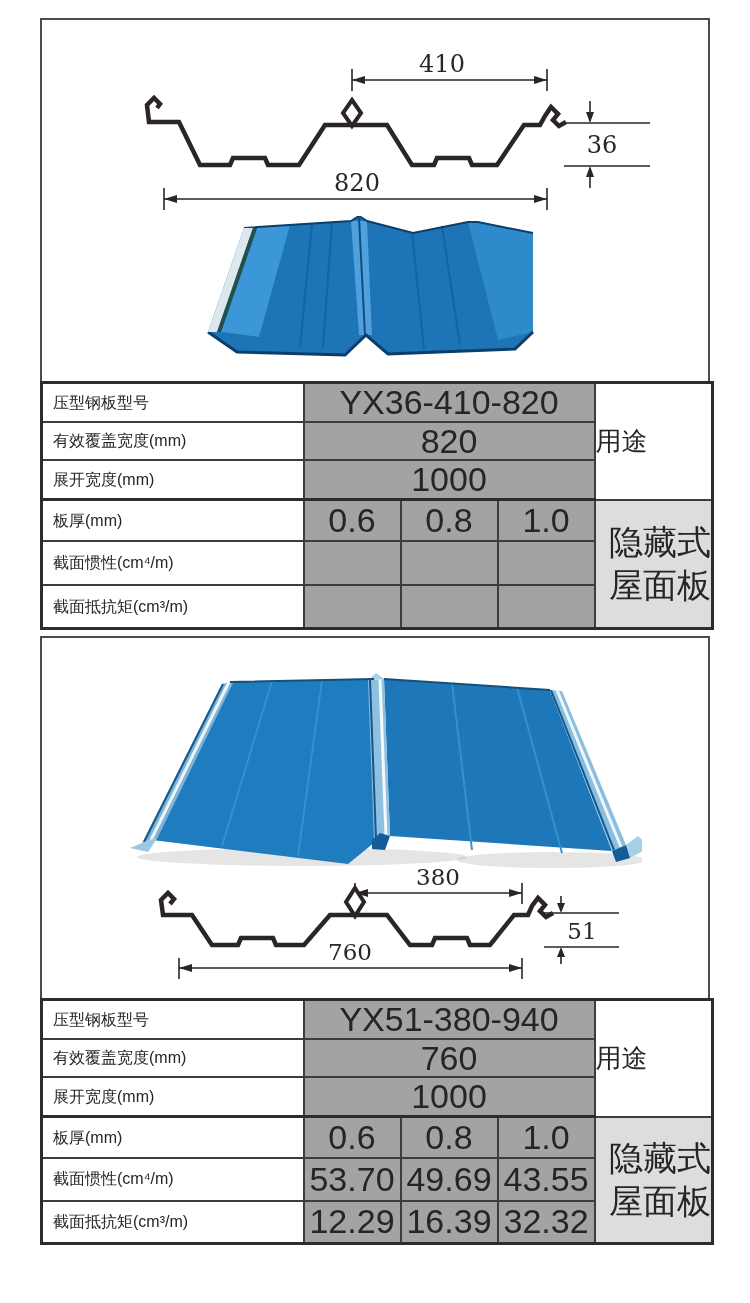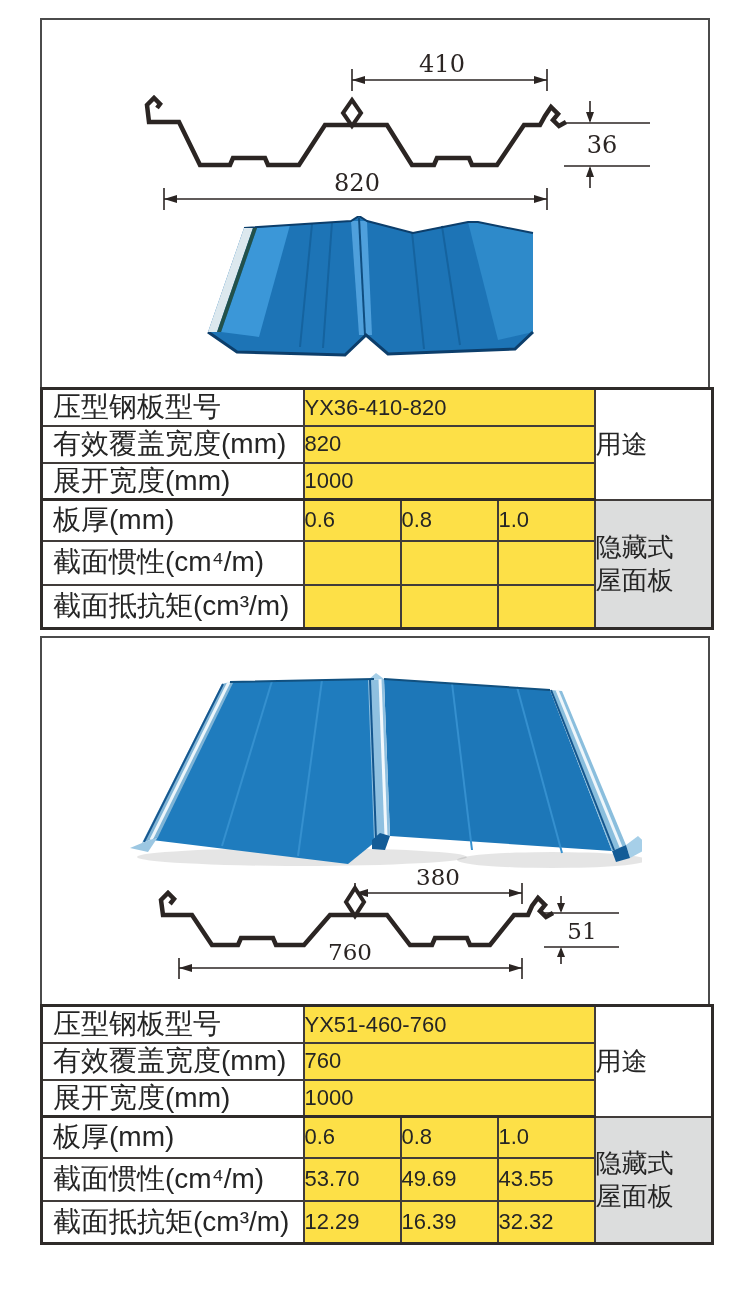--- a/index.html
+++ b/index.html
@@ -15,24 +15,24 @@
   
   table.spec{
     position:absolute;left:-2px;bottom:-2px;width:674px;
     border-collapse:collapse;table-layout:fixed;background:#fff;
     border:3px solid #2f2b29;
   }
   .spec td{
     border:2px solid #413c3a;color:#252525;vertical-align:middle;
     line-height:1.08;padding:0;overflow:hidden;
   }
-  .spec td.lab{text-align:left;padding:2px 4px 2px 10px;font-size:28px;}
-  .spec td.val{background:#fde047;font-size:22px;}
+  .spec td.lab{text-align:left;padding:2px 4px 2px 10px;font-size:16px;}
+  .spec td.val{text-align:center;background:#a3a3a3;font-size:34px;}
   .spec td.use{font-size:26px;background:#fff;}
-  .spec td.useg{text-align:left;background:#dcdddd;font-size:26px;white-space:pre-line;line-height:1.25;}
+  .spec td.useg{text-align:right;background:#dcdddd;font-size:34px;white-space:pre-line;line-height:1.25;}
   .spec tr.sep td{border-bottom:3px solid #2f2b29;}
 
   
   .pf{fill:none;stroke:#2b2523;stroke-width:4.5;stroke-linejoin:miter;stroke-linecap:butt;}
   .dim{stroke:#2b2523;stroke-width:1.6;}
   .ah{fill:#2b2523;stroke:none;}
   .dimtext{font-family:"DejaVu Serif","Liberation Serif",serif;font-size:24px;fill:#2b2523;}
   .dimtext2{font-family:"DejaVu Serif","Liberation Serif",serif;font-size:23px;fill:#2b2523;}
   .seam{fill:#ffffff;stroke:#2b2523;stroke-width:4;}
 </style>
@@ -203,21 +203,21 @@
     <colgroup>
         <col style="width:262px">
         <col style="width:97px">
         <col style="width:97px">
         <col style="width:97px">
         <col>
       </colgroup>
     <tbody>
         <tr style="height:36px">
       <td class="lab">压型钢板型号</td>
-      <td class="val" colspan="3">YX51-460-760</td>
+      <td class="val" colspan="3">YX51-380-940</td>
       <td class="use" rowspan="3">用途</td>
     </tr>
     <tr style="height:37px">
       <td class="lab">有效覆盖宽度(mm)</td>
       <td class="val" colspan="3">760</td>
     </tr>
     <tr style="height:37px" class="sep">
       <td class="lab">展开宽度(mm)</td>
       <td class="val" colspan="3">1000</td>
     </tr>

